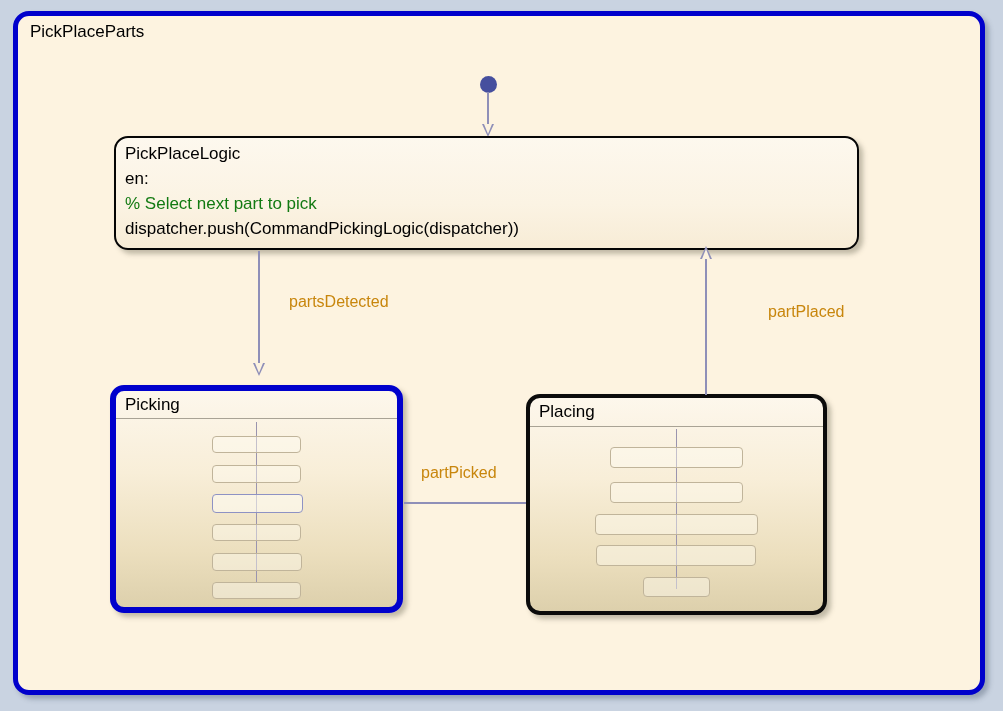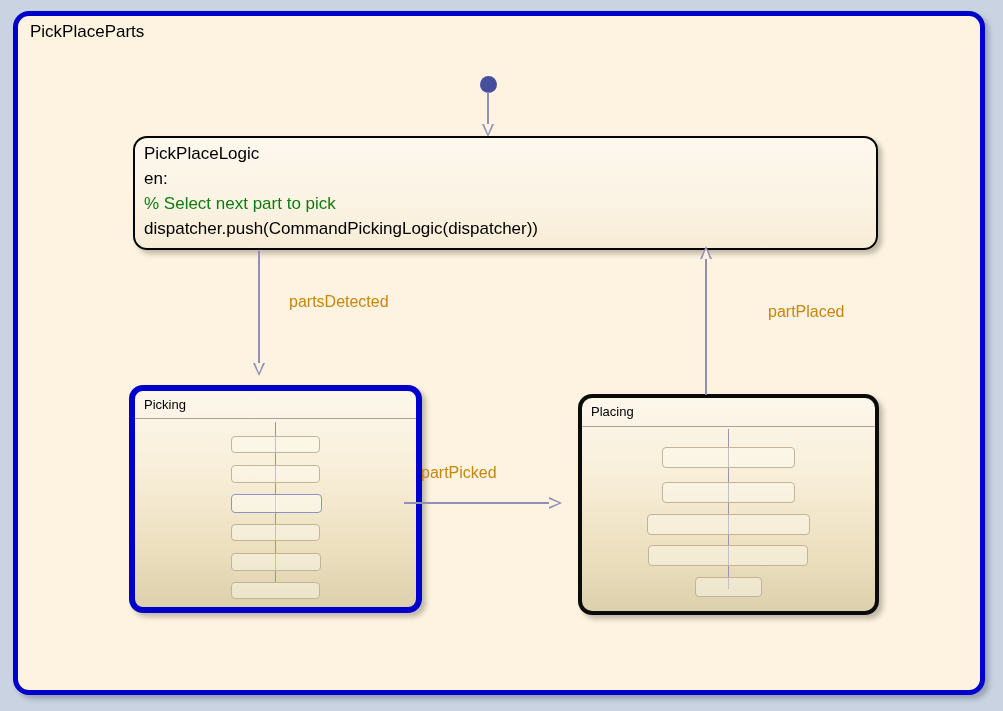--- a/index.html
+++ b/index.html
@@ -42,27 +42,26 @@
   }
 
   
   .state {
     position: absolute;
     box-sizing: border-box;
     border-radius: 14px;
     background: linear-gradient(to bottom, #fdf7ec 0%, #f8eed8 38%, #ecdfbe 74%, #ddd0ac 100%);
     box-shadow: 4px 4px 5px rgba(120, 115, 95, 0.45);
     overflow: hidden;
-    margin-left: 19px;
   }
   .state-label {
     position: absolute;
     left: 9px;
     top: 3px;
-    font-size: 13px;
+    font-size: 17px;
     color: #000000;
     white-space: nowrap;
     line-height: 21px;
   }
 
   
   #state-pickplacelogic {
     left: 114px;
     top: 136px;
     width: 745px;
@@ -84,21 +83,21 @@
   
   #state-picking {
     left: 110px;
     top: 385px;
     width: 293px;
     height: 228px;
     border: 6px solid #0000cc;
   }
   
   #state-placing {
-    left: 559px;
+    left: 526px;
     top: 394px;
     width: 301px;
     height: 221px;
     border: 4px solid #0b0b0b;
   }
 
   .state-divider {
     position: absolute;
     left: 0;
     right: 0;

